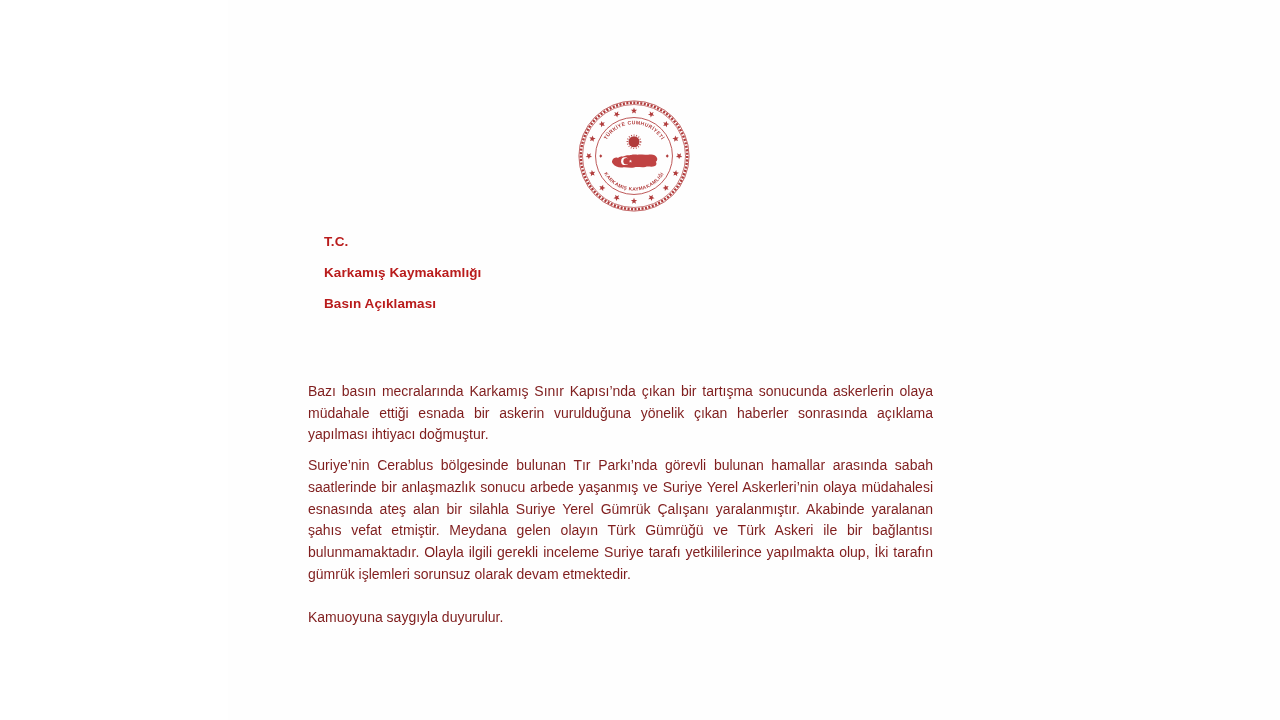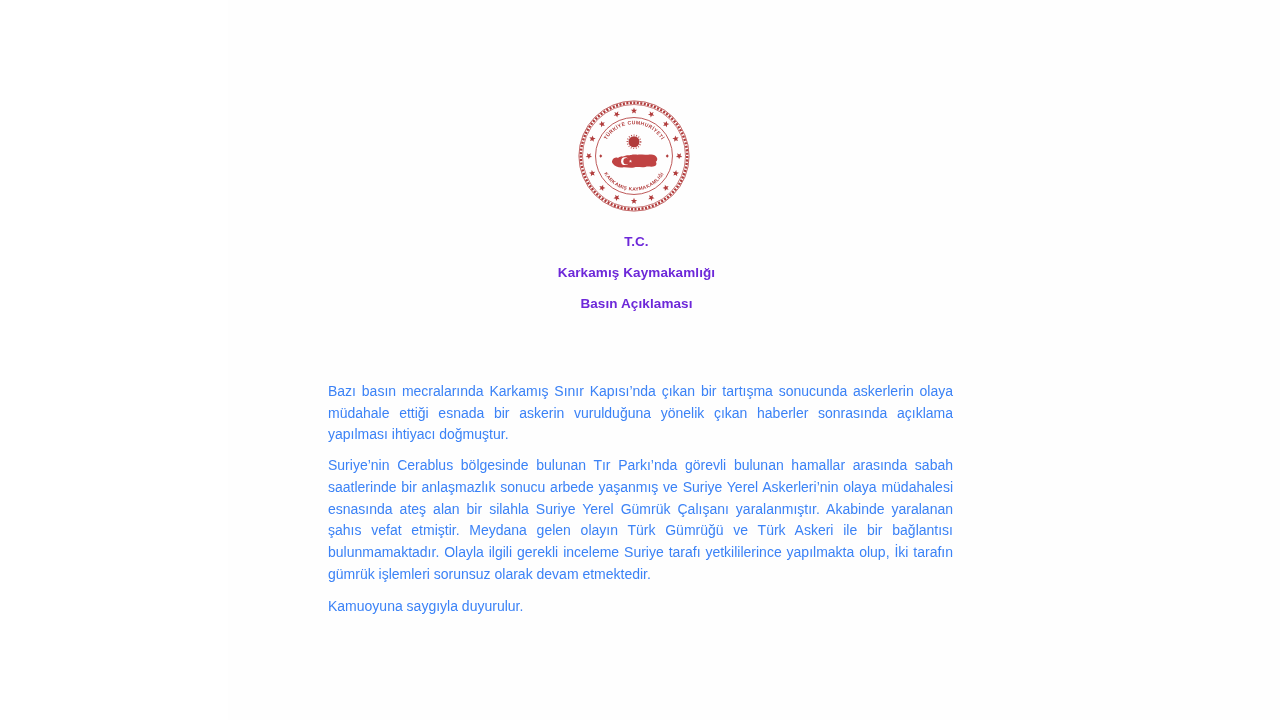--- a/index.html
+++ b/index.html
@@ -38,45 +38,45 @@
     left: 349px;
     top: 99px;
     width: 114px;
     height: 114px;
   }
   .headings {
     position: absolute;
     left: 96px;
     top: 226px;
     width: 625px;
-    text-align: center;
-    color: #6d28d9;
+    text-align: left;
+    color: #b91c1c;
   }
   .headings .hline {
     font-size: 13.5px;
     font-weight: bold;
     line-height: 31px;
     letter-spacing: 0.1px;
   }
   .body-text {
     position: absolute;
-    left: 100px;
+    left: 80px;
     top: 381px;
     width: 625px;
-    color: #3b82f6;
+    color: #7f1d1d;
   }
   .body-text p {
     margin: 0 0 9px 0;
     font-size: 14px;
     line-height: 21.7px;
     text-align: justify;
   }
   .body-text p.closing {
     text-align: left;
-    margin-top: 11px;
+    margin-top: 22px;
   }
 </style>
 </head>
 <body>
 
 <div class="canvas">
 
   <div class="page-edge"></div>
 
   <div class="doc">

